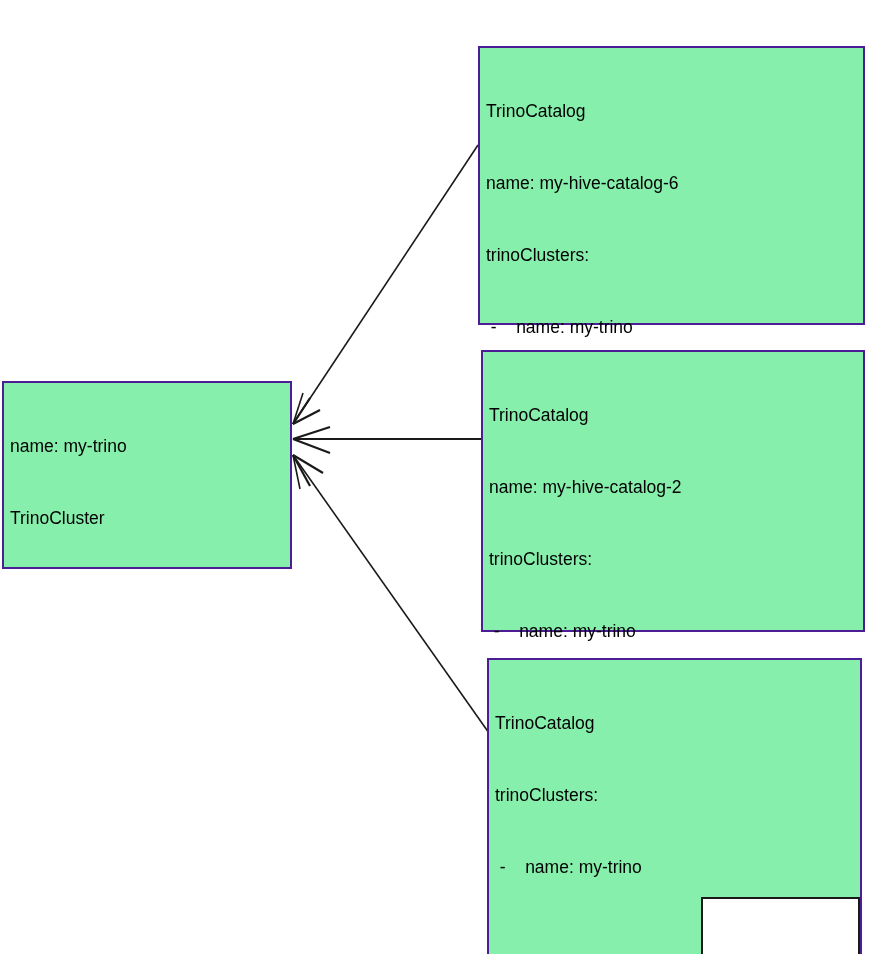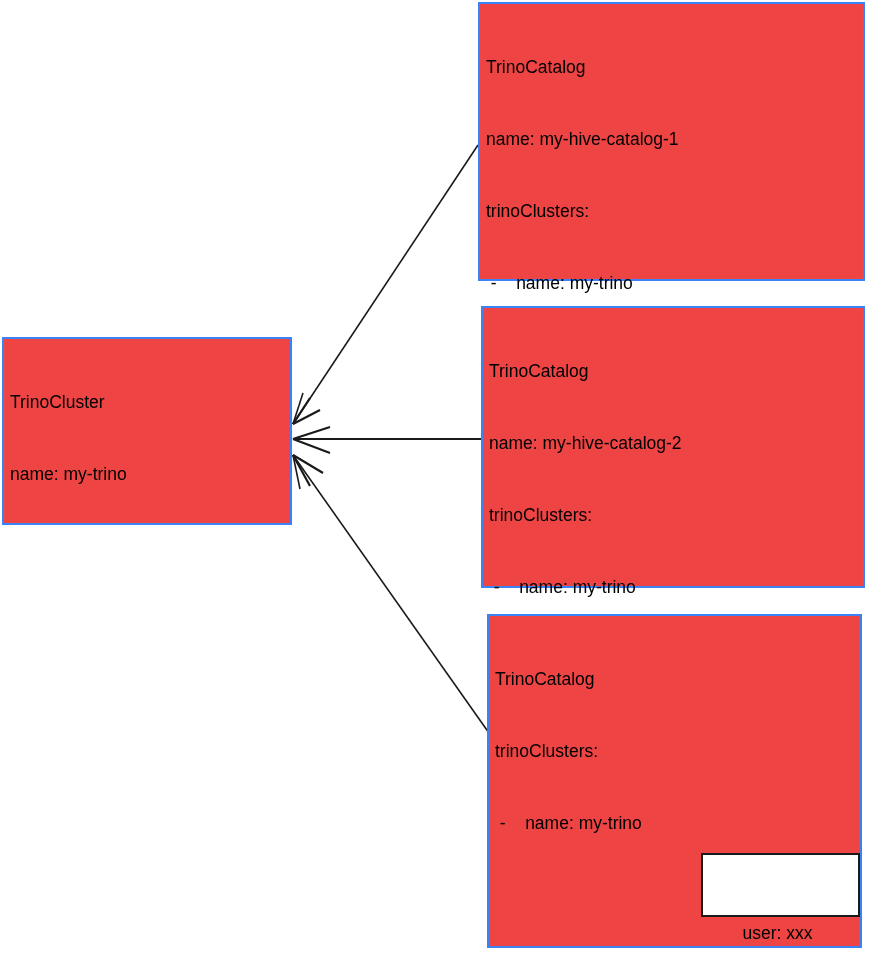--- a/index.html
+++ b/index.html
@@ -15,22 +15,23 @@
   #canvas {
     position: relative;
     width: 872px;
     height: 954px;
     background: #ffffff;
     overflow: hidden;
   }
   .node {
     position: absolute;
     box-sizing: border-box;
-    border: 2px solid #3b82f6;
-    background: #ef4444;
+    border: 2px solid #4c1d95;
+    background: #86efac;
+    margin-top: 44px;
   }
   .node-text {
     position: absolute;
     left: 6px;
     top: 3px;
     right: 4px;
     font-size: 17.5px;
     line-height: 24px;
     white-space: pre;
     font-family: "Liberation Sans", sans-serif;
@@ -101,29 +102,29 @@
 
     <g>
       <path d="M761,816 L788,853" stroke-width="1.8"></path>
       <path d="M788,853 L770,823" stroke-width="2.0"></path>
       <path d="M788,853 L766,836" stroke-width="2.0"></path>
     </g>
   </svg>
 
   <div class="node" id="node-trino-cluster" style="left:2px; top:337px; width:290px; height:188px;">
     <div class="node-text">
+      <span class="ln">name: my-trino</span>
       <span class="ln">TrinoCluster</span>
-      <span class="ln">name: my-trino</span>
     </div>
   </div>
 
   <div class="node" id="node-hive-catalog-1" style="left:478px; top:2px; width:387px; height:279px;">
     <div class="node-text">
       <span class="ln">TrinoCatalog</span>
-      <span class="ln">name: my-hive-catalog-1</span>
+      <span class="ln">name: my-hive-catalog-6</span>
       <span class="ln">trinoClusters:</span>
       <span class="ln"> -    name: my-trino</span>
       <span class="ln">hive:</span>
       <span class="ln">   s3: # S3ConnnectionSpec</span>
       <span class="ln">      inline:</span>
       <span class="ln">         host: minio</span>
       <span class="ln">   metastore: # whatever</span>
     </div>
   </div>
 

